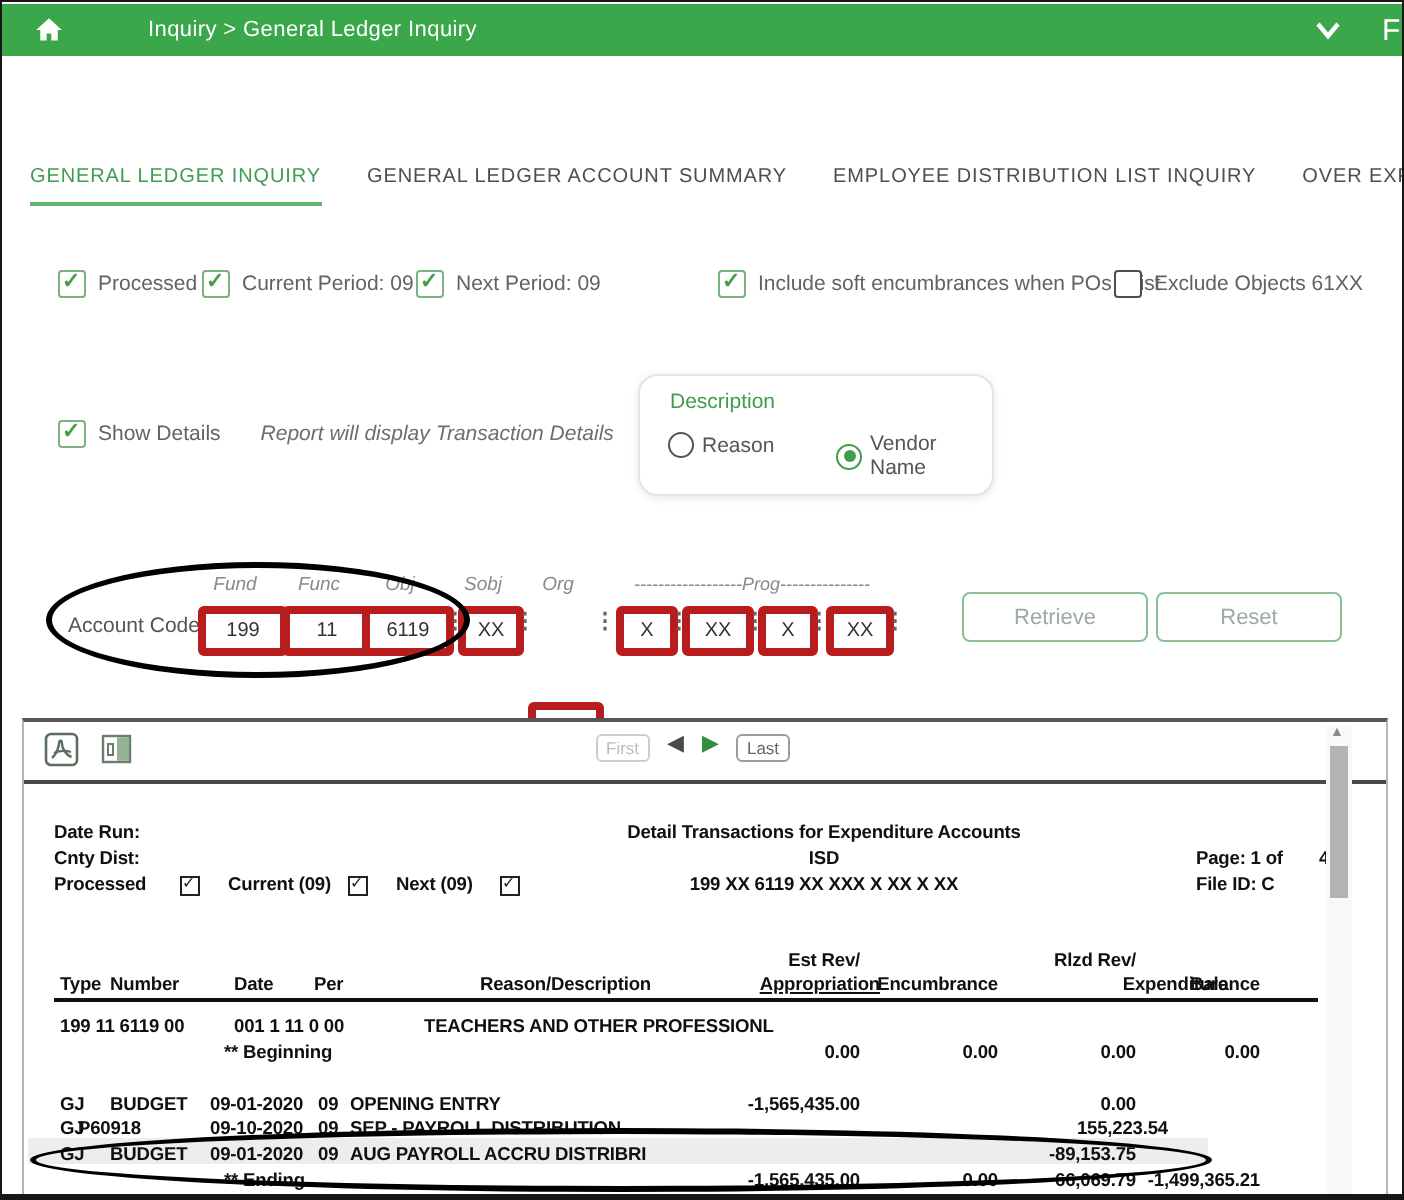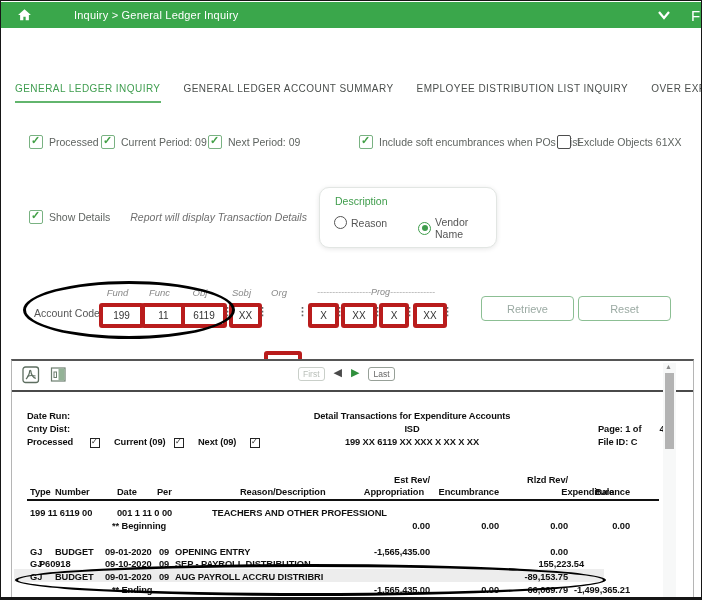--- a/index.html
+++ b/index.html
@@ -222,21 +222,21 @@
     </div>
     <div class="rpt" style="left:586px;top:76px;">File ID: C</div>
 
     <div class="rpt num" style="left:330px;top:114px;width:88px;">Est Rev/</div>
     <div class="rpt num" style="left:474px;top:114px;width:82px;">Rlzd Rev/</div>
     <div class="rpt" style="left:18px;top:126px;">Type</div>
     <div class="rpt" style="left:43px;top:126px;">Number</div>
     <div class="rpt" style="left:105px;top:126px;">Date</div>
     <div class="rpt" style="left:145px;top:126px;">Per</div>
     <div class="rpt" style="left:228px;top:126px;">Reason/Description</div>
-    <div class="rpt num" style="left:324px;top:126px;width:88px;">Appropriation</div>
+    <div class="rpt num" style="left:340px;top:126px;width:88px;text-decoration:underline;">Appropriation</div>
     <div class="rpt num" style="left:420px;top:126px;width:67px;">Encumbrance</div>
     <div class="rpt num" style="left:474px;top:126px;width:82px;margin-left:46px;">Expenditure</div>
     <div class="rpt num" style="left:536px;top:126px;width:82px;">Balance</div>
     <div class="hrule" style="top:138px;"></div>
 
     <div class="stripe" style="top:208px;"></div>
     <div id="rows">
         <div class="rpt" style="left: 18px; top: 147px;">199  11  6119  00</div>
         <div class="rpt" style="left: 105px; top: 147px;">001  1  11  0  00</div>
         <div class="rpt" style="left: 200px; top: 147px;">TEACHERS AND OTHER PROFESSIONL</div>

